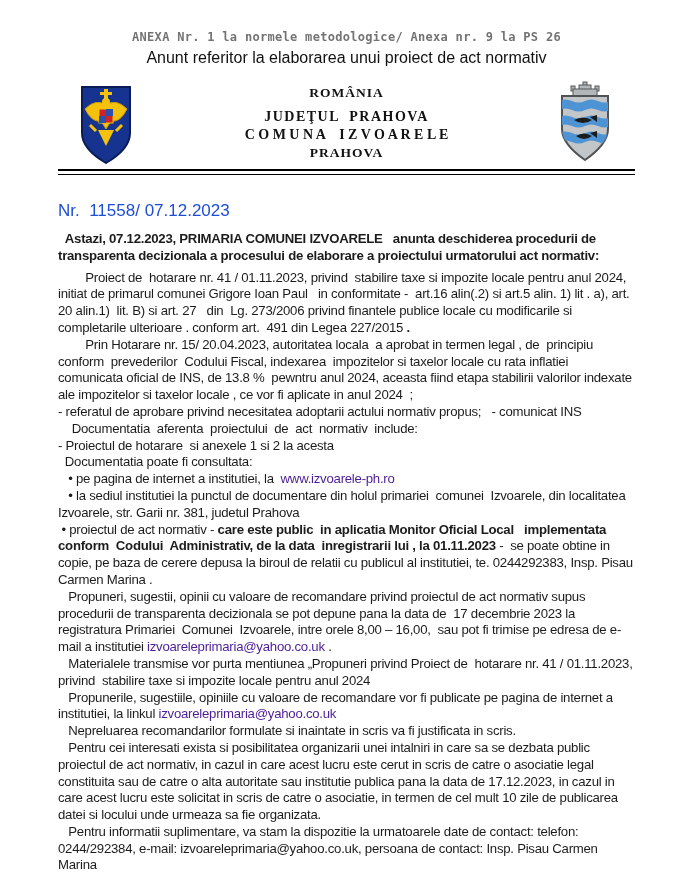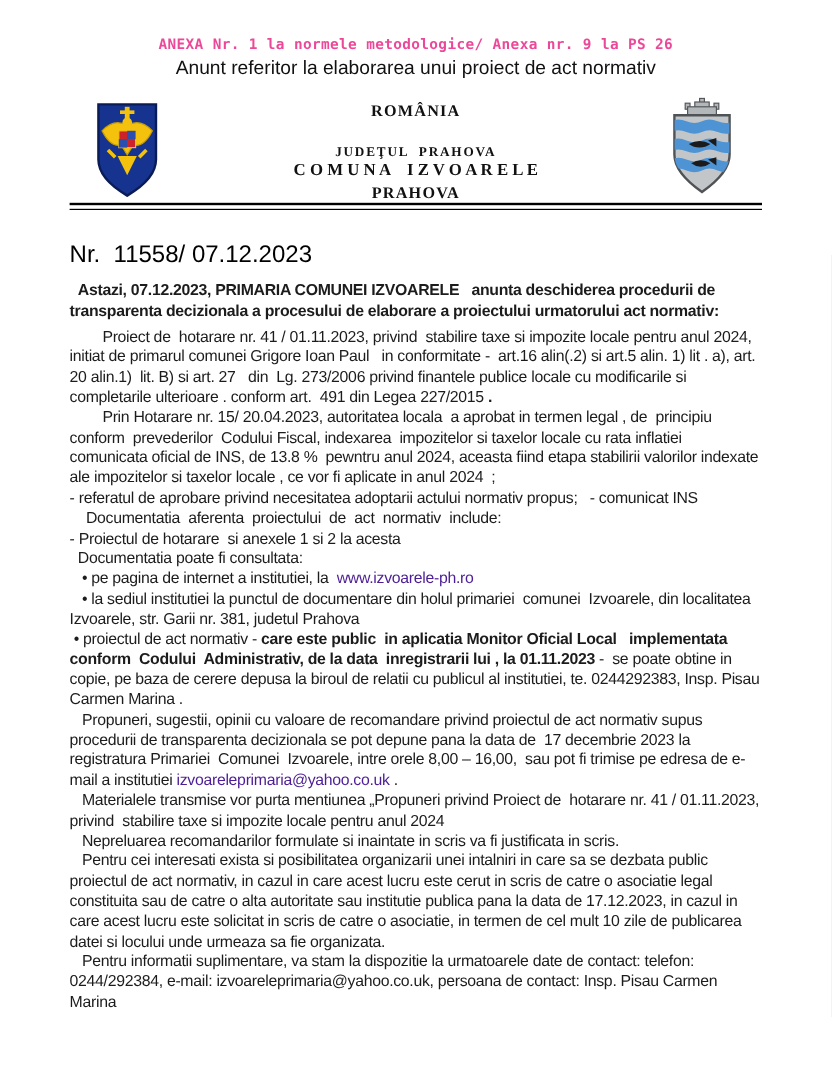--- a/index.html
+++ b/index.html
@@ -5,48 +5,48 @@
   html,body { margin:0; padding:0; background:#e8e8e8; }
   .page {
     position:relative; width:693px; height:891px; margin:0 auto;
     background:#ffffff; overflow:hidden;
     font-family:"Liberation Sans", sans-serif; color:#1c1c1c;
   }
   .content { padding:30px 58px 0 58px; }
 
   .anexa {
     text-align:center; font-family:"DejaVu Sans Mono", monospace;
-    font-weight:bold; font-size:12px; letter-spacing:0.3px; color:#ec4899;
+    font-weight:bold; font-size:12px; letter-spacing:0.3px; color:#737373;
     white-space:pre;
   }
   .doc-title {
     text-align:center; font-weight:normal; font-size:16px; margin-top:5px; color:#111;
   }
 
   .letterhead { position:relative; height:88px; margin-top:14px; }
   .lh-center {
     text-align:center; font-family:"Liberation Serif", serif; font-weight:bold;
     color:#111; padding-top:4px;
   }
   .lh-center div { white-space:pre; }
   .lh-line1 { font-size:13.5px; letter-spacing:1px; }
-  .lh-line2 { font-size:11px; letter-spacing:1.5px; margin-top:20px; }
+  .lh-line2 { font-size:14px; letter-spacing:1.5px; margin-top:8px; }
   .lh-line3 { font-size:14px;   margin-top:2px; }
   .lh-line4 { font-size:13.5px; letter-spacing:1px; margin-top:2px; }
 
   .arms { position:absolute; z-index:2; line-height:0; }
   .arms-left  { left:22px;  top:4px; }
   .arms-right { right:24px; top:0px; }
 
   .double-rule {
     height:3px; border-top:2.5px solid #000; border-bottom:1.5px solid #000;
     position:relative; z-index:1;
   }
 
-  .doc-number { margin-top:26px; font-size:20px; color:#000000; white-space:pre; }
+  .doc-number { margin-top:26px; font-size:17px; color:#1d4ed8; white-space:pre; }
 
   .body-text { margin-top:10px; font-size:13.2px; line-height:16.8px; letter-spacing:-0.25px; }
   .body-text p { margin:0; white-space:pre-wrap; }
   .body-text p.gap-top { margin-top:5px; }
   .bold { font-weight:bold; }
   a.link { color:#4c1d95; cursor:pointer; }
 </style>
 </head>
 <body>
 
@@ -126,20 +126,21 @@
       <p><span>   • pe pagina de internet a institutiei, la  </span><a class="link">www.izvoarele-ph.ro</a></p>
 
       <p>   • la sediul institutiei la punctul de documentare din holul primariei  comunei  Izvoarele, din localitatea Izvoarele, str. Garii nr. 381, judetul Prahova</p>
 
       <p><span> • proiectul de act normativ - </span><span class="bold">care este public  in aplicatia Monitor Oficial Local   implementata conform  Codului  Administrativ, de la data  inregistrarii lui , la 01.11.2023</span><span> -  se poate obtine in copie, pe baza de cerere depusa la biroul de relatii cu publicul al institutiei, te. 0244292383, Insp. Pisau Carmen Marina .</span></p>
 
       <p><span>   Propuneri, sugestii, opinii cu valoare de recomandare privind proiectul de act normativ supus procedurii de transparenta decizionala se pot depune pana la data de  17 decembrie 2023 la registratura Primariei  Comunei  Izvoarele, intre orele 8,00 – 16,00,  sau pot fi trimise pe edresa de e-mail a institutiei </span><a class="link">izvoareleprimaria@yahoo.co.uk</a><span> .</span></p>
 
       <p>   Materialele transmise vor purta mentiunea „Propuneri privind Proiect de  hotarare nr. 41 / 01.11.2023, privind  stabilire taxe si impozite locale pentru anul 2024</p>
 
+      <p><span>   Propunerile, sugestiile, opiniile cu valoare de recomandare vor fi publicate pe pagina de internet a institutiei, la linkul </span><a class="link">izvoareleprimaria@yahoo.co.uk</a></p>
 
       <p>   Nepreluarea recomandarilor formulate si inaintate in scris va fi justificata in scris.</p>
 
       <p>   Pentru cei interesati exista si posibilitatea organizarii unei intalniri in care sa se dezbata public proiectul de act normativ, in cazul in care acest lucru este cerut in scris de catre o asociatie legal constituita sau de catre o alta autoritate sau institutie publica pana la data de 17.12.2023, in cazul in care acest lucru este solicitat in scris de catre o asociatie, in termen de cel mult 10 zile de publicarea datei si locului unde urmeaza sa fie organizata.</p>
 
       <p>   Pentru informatii suplimentare, va stam la dispozitie la urmatoarele date de contact: telefon: 0244/292384, e-mail: izvoareleprimaria@yahoo.co.uk, persoana de contact: Insp. Pisau Carmen Marina</p>
     </div>
 
   </div>
 </div>

